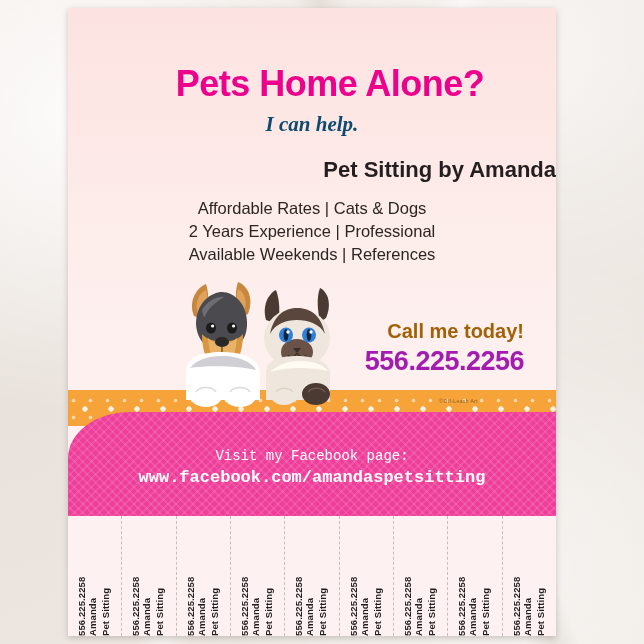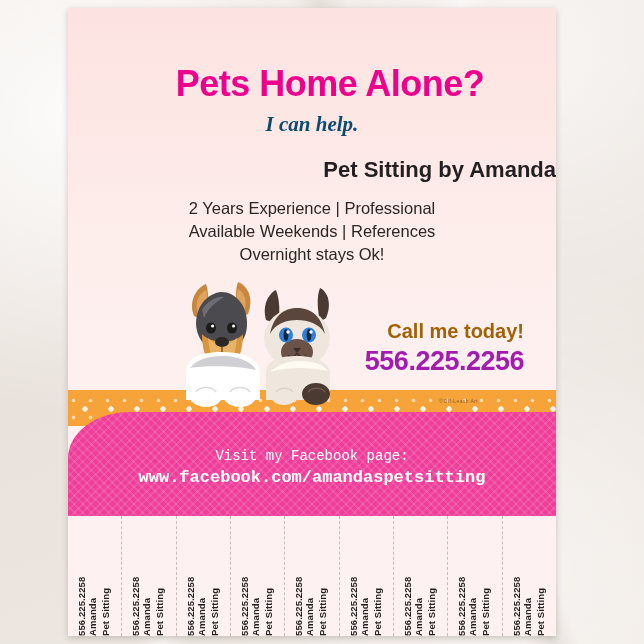--- a/index.html
+++ b/index.html
@@ -210,23 +210,23 @@
 
 <div class="flyer">
 
   <div class="flyer-top"></div>
 
   <div class="headline-wrap">
     <div class="headline">Pets Home Alone?</div>
     <div class="subhead">I can help.</div>
     <div class="biz-name">Pet Sitting by Amanda</div>
     <div class="details">
+      <div>Affordable Rates | Cats &amp; Dogs</div>
       <div>2 Years Experience | Professional</div>
       <div>Available Weekends | References</div>
-      <div>Overnight stays Ok!</div>
     </div>
   </div>
 
   <div class="call-block">
     <div class="call-label">Call me today!</div>
     <div class="call-number">556.225.2256</div>
   </div>
 
   <div class="orange-band">
     <div class="dots"></div>

